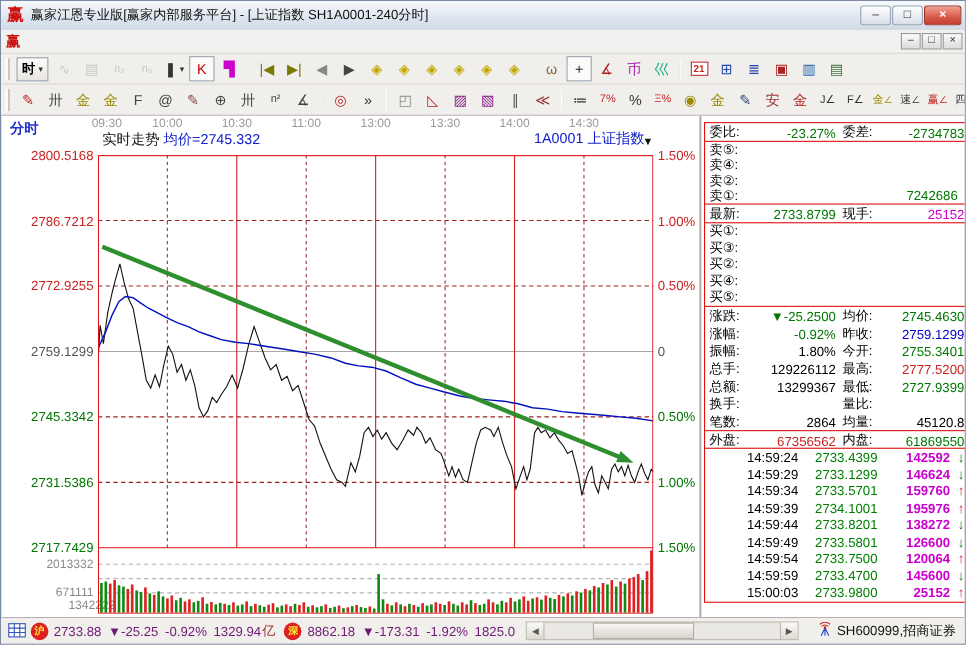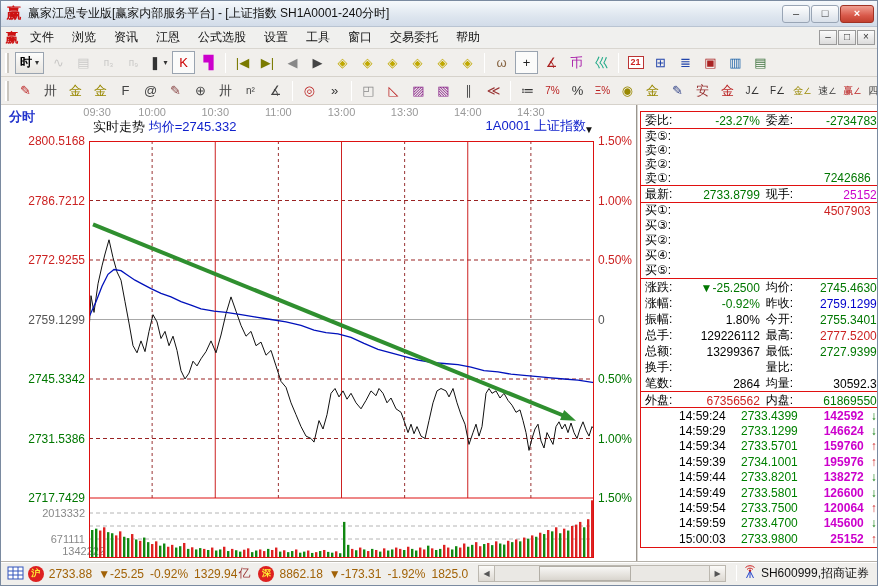--- a/index.html
+++ b/index.html
@@ -64,21 +64,21 @@
   .srow .lbl,.brow .lbl{width:42px;color:#000;}
   .srow .v,.brow .v{flex:1;text-align:right;}
   .tick-row{display:flex;align-items:center;height:15.4px;padding:0 4px 0 6px;margin-left:32px;}
   .tick-row .t{width:62px;color:#000;}
   .tick-row .p{flex:1;text-align:left;color:#008000;}
   .tick-row .vv{width:66px;text-align:right;color:#cc00cc;font-weight:bold;}
   .tick-row .ar{width:13px;text-align:right;font-weight:bold;}
 
   
   .statusbar{height:24px;flex:0 0 24px;background:#f0efec;border-top:1px solid #b6b2aa;box-shadow:inset 0 1px 0 #fff;display:flex;align-items:center;padding:0 4px;}
-  .sb-green{color:#a16207;margin-right:6px;white-space:nowrap;}
+  .sb-green{color:#701a75;margin-right:6px;white-space:nowrap;}
   .sb-unit{color:#993333;margin-left:-5px;margin-right:6px;}
   .badge{width:16px;height:16px;border-radius:50%;background:#dd2020;color:#ffee33;font-size:9px;font-weight:bold;display:flex;align-items:center;justify-content:center;margin:0 5px 0 2px;flex:0 0 16px;}
   .sb-table-icon{margin:0 2px;}
   .hscroll{display:flex;align-items:center;height:17px;width:266px;border:1px solid #bcb8b0;background:#eae8e4;margin:0 4px;}
   .hs-btn{width:16px;height:15px;background:linear-gradient(#fbfaf8,#ddd9d2);border-right:1px solid #bcb8b0;font-size:8px;color:#555;text-align:center;line-height:15px;}
   .hs-btn.right{border-right:none;border-left:1px solid #bcb8b0;}
   .hs-track{flex:1;position:relative;height:15px;}
   .hs-thumb{position:absolute;left:44px;width:92px;top:0;height:15px;background:linear-gradient(#f8f7f5,#d9d5ce);border:1px solid #b2aea6;}
   .sb-right{display:flex;align-items:flex-start;margin-left:auto;}
   .sb-sep{width:1px;height:16px;background:#c4c0b8;border-right:1px solid #fff;margin:0 6px;}
@@ -94,32 +94,20 @@
     <span class="title-text">赢家江恩专业版[赢家内部服务平台] - [上证指数  SH1A0001-240分时]</span>
     <span class="winbtns">
       <span class="winbtn">–</span>
       <span class="winbtn">□</span>
       <span class="winbtn close">×</span>
     </span>
   </div>
 
   <div class="menubar">
     <span class="menu-logo">赢</span>
-    <span id="menu-items" style="display:flex;">
-        <span class="menu-item">文件</span>
-        <span class="menu-item">浏览</span>
-        <span class="menu-item">资讯</span>
-        <span class="menu-item">江恩</span>
-        <span class="menu-item">公式选股</span>
-        <span class="menu-item">设置</span>
-        <span class="menu-item">工具</span>
-        <span class="menu-item">窗口</span>
-        <span class="menu-item">交易委托</span>
-        <span class="menu-item">帮助</span>
-      </span>
     <span class="menu-spacer"></span>
     <span class="mdibtn">–</span>
     <span class="mdibtn">□</span>
     <span class="mdibtn">×</span>
   </div>
 
   <div class="toolbar">
     <span class="grip"></span>
     <span class="period-btn">
       <span>时</span>
@@ -525,21 +513,20 @@
         <div class="prow sec r17" style="border-top:none;">
           <span>最新:</span>
           <span class="v down">2733.8799</span>
           <span style="padding-left:6px">现手:</span>
           <span class="v mag">25152</span>
         </div>
 
         <div id="buy-rows" class="sec">
             <div class="brow">
               <span class="lbl">买①:</span>
-              <span class="v up">4507903</span>
             </div>
             <div class="brow">
               <span class="lbl">买③:</span>
               <span class="v up"></span>
             </div>
             <div class="brow">
               <span class="lbl">买②:</span>
               <span class="v up"></span>
             </div>
             <div class="brow">
@@ -586,21 +573,21 @@
             <div class="prow r16">
               <span>换手:</span>
               <span class="v black"></span>
               <span style="padding-left: 6px;">量比:</span>
               <span class="v black"></span>
             </div>
             <div class="prow r16">
               <span>笔数:</span>
               <span class="v black">2864</span>
               <span style="padding-left: 6px;">均量:</span>
-              <span class="v black">30592.3</span>
+              <span class="v black">45120.8</span>
             </div>
           </div>
 
         <div class="prow sec r16">
           <span>外盘:</span>
           <span class="v up">67356562</span>
           <span style="padding-left:6px">内盘:</span>
           <span class="v down">61869550</span>
         </div>
 

